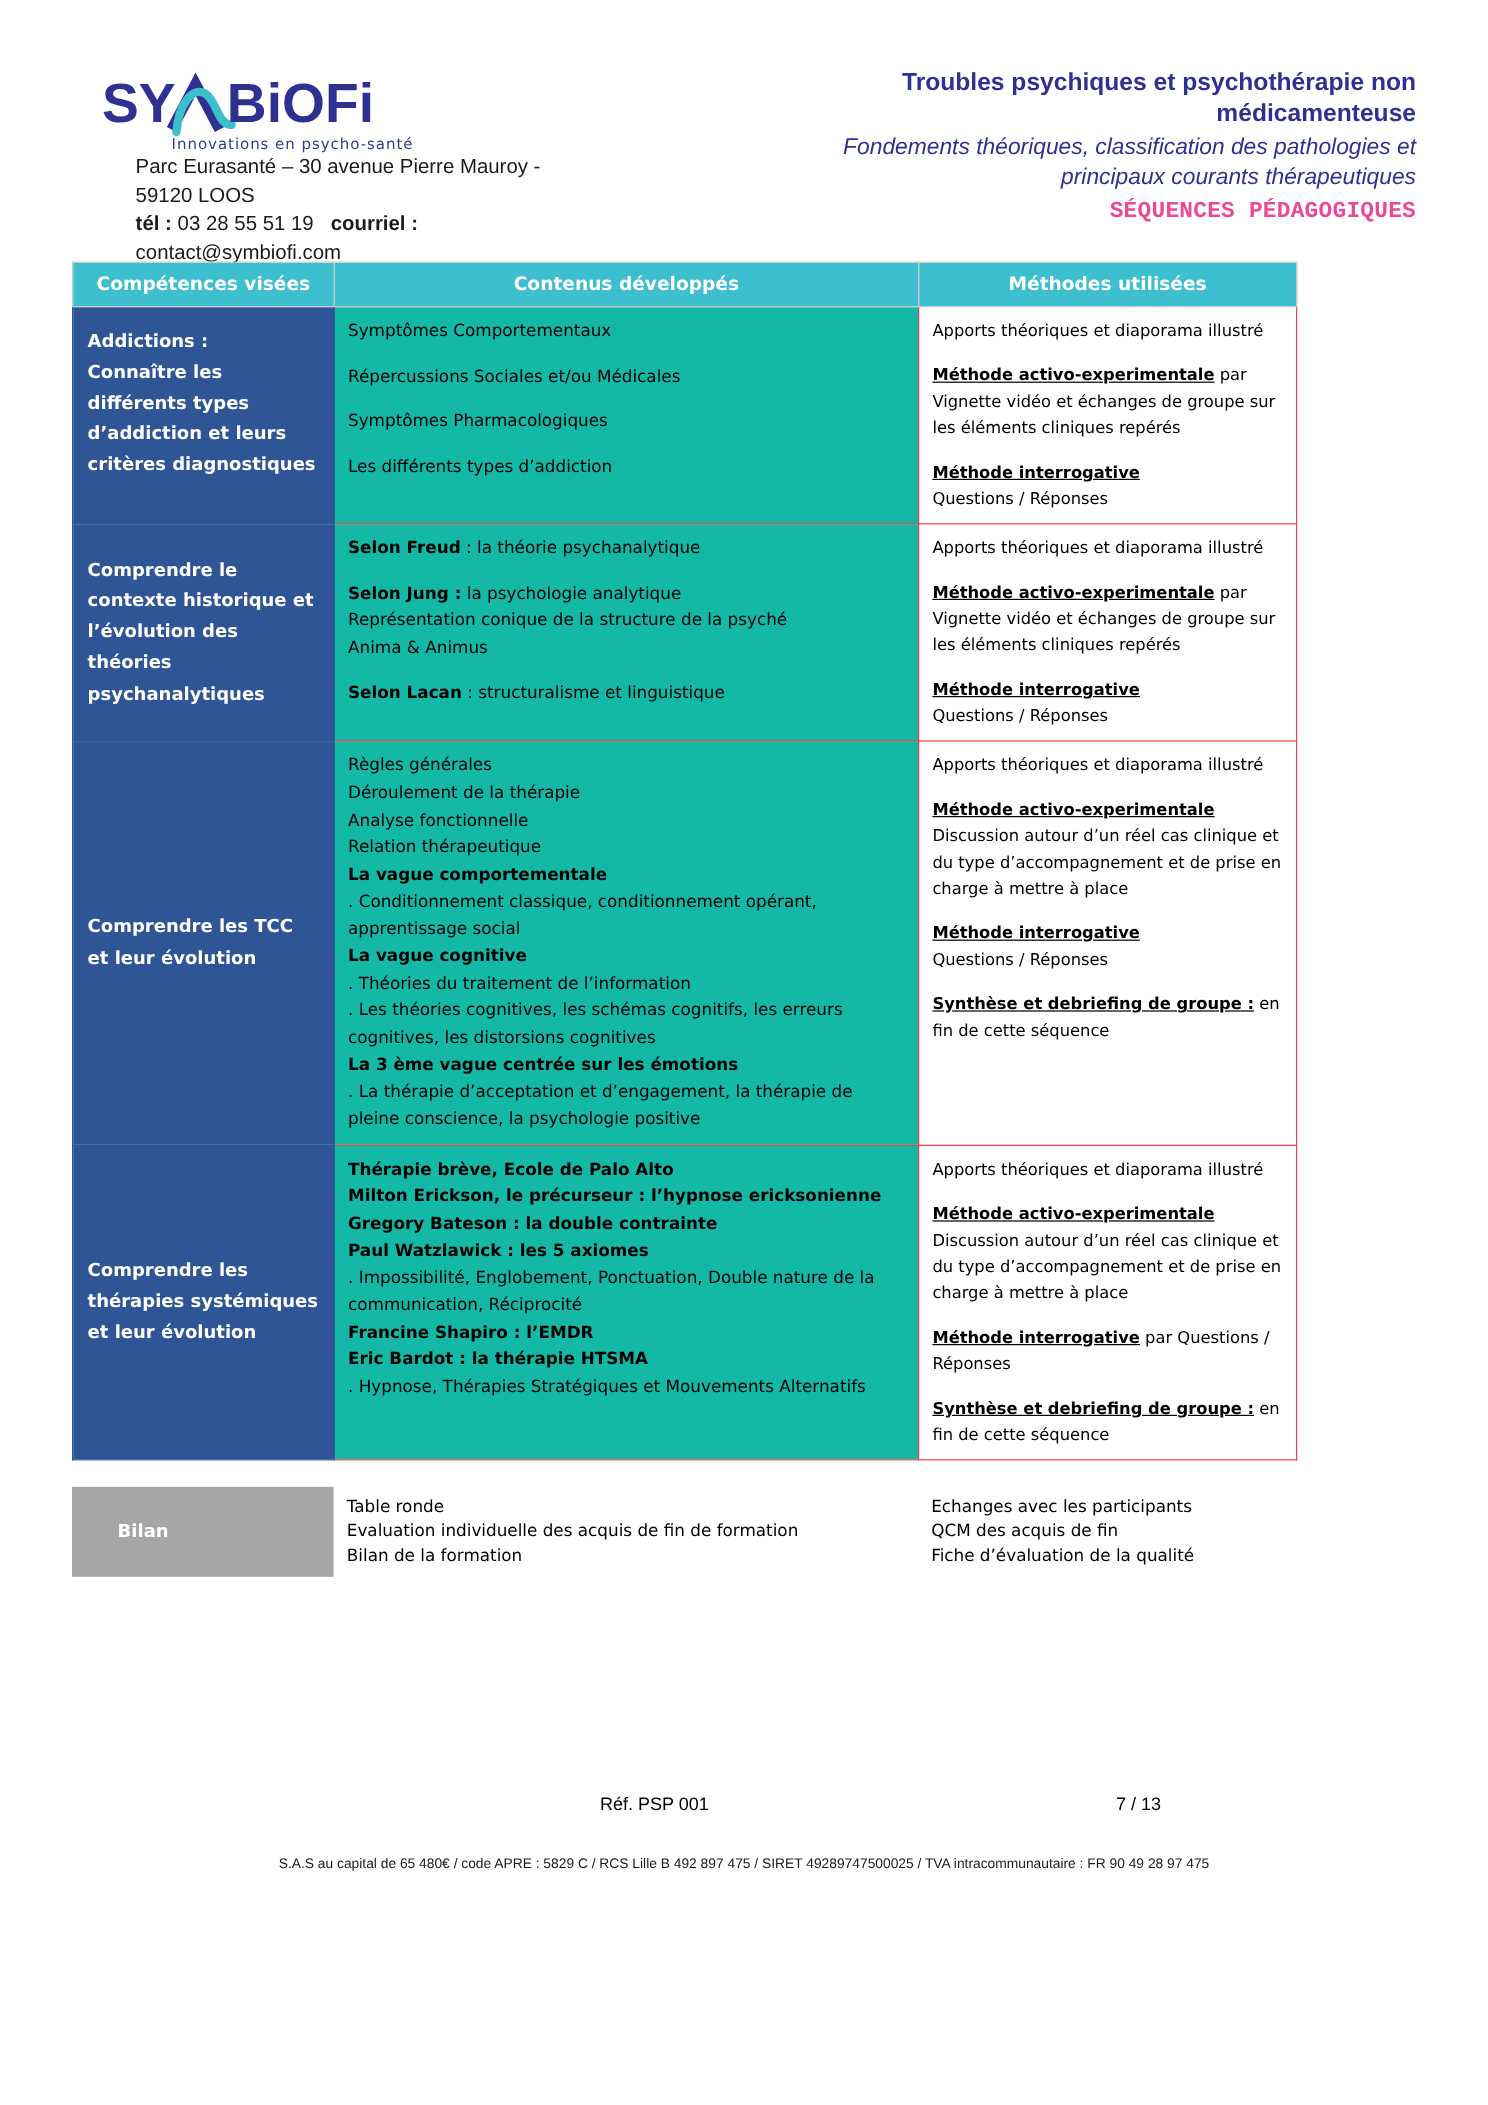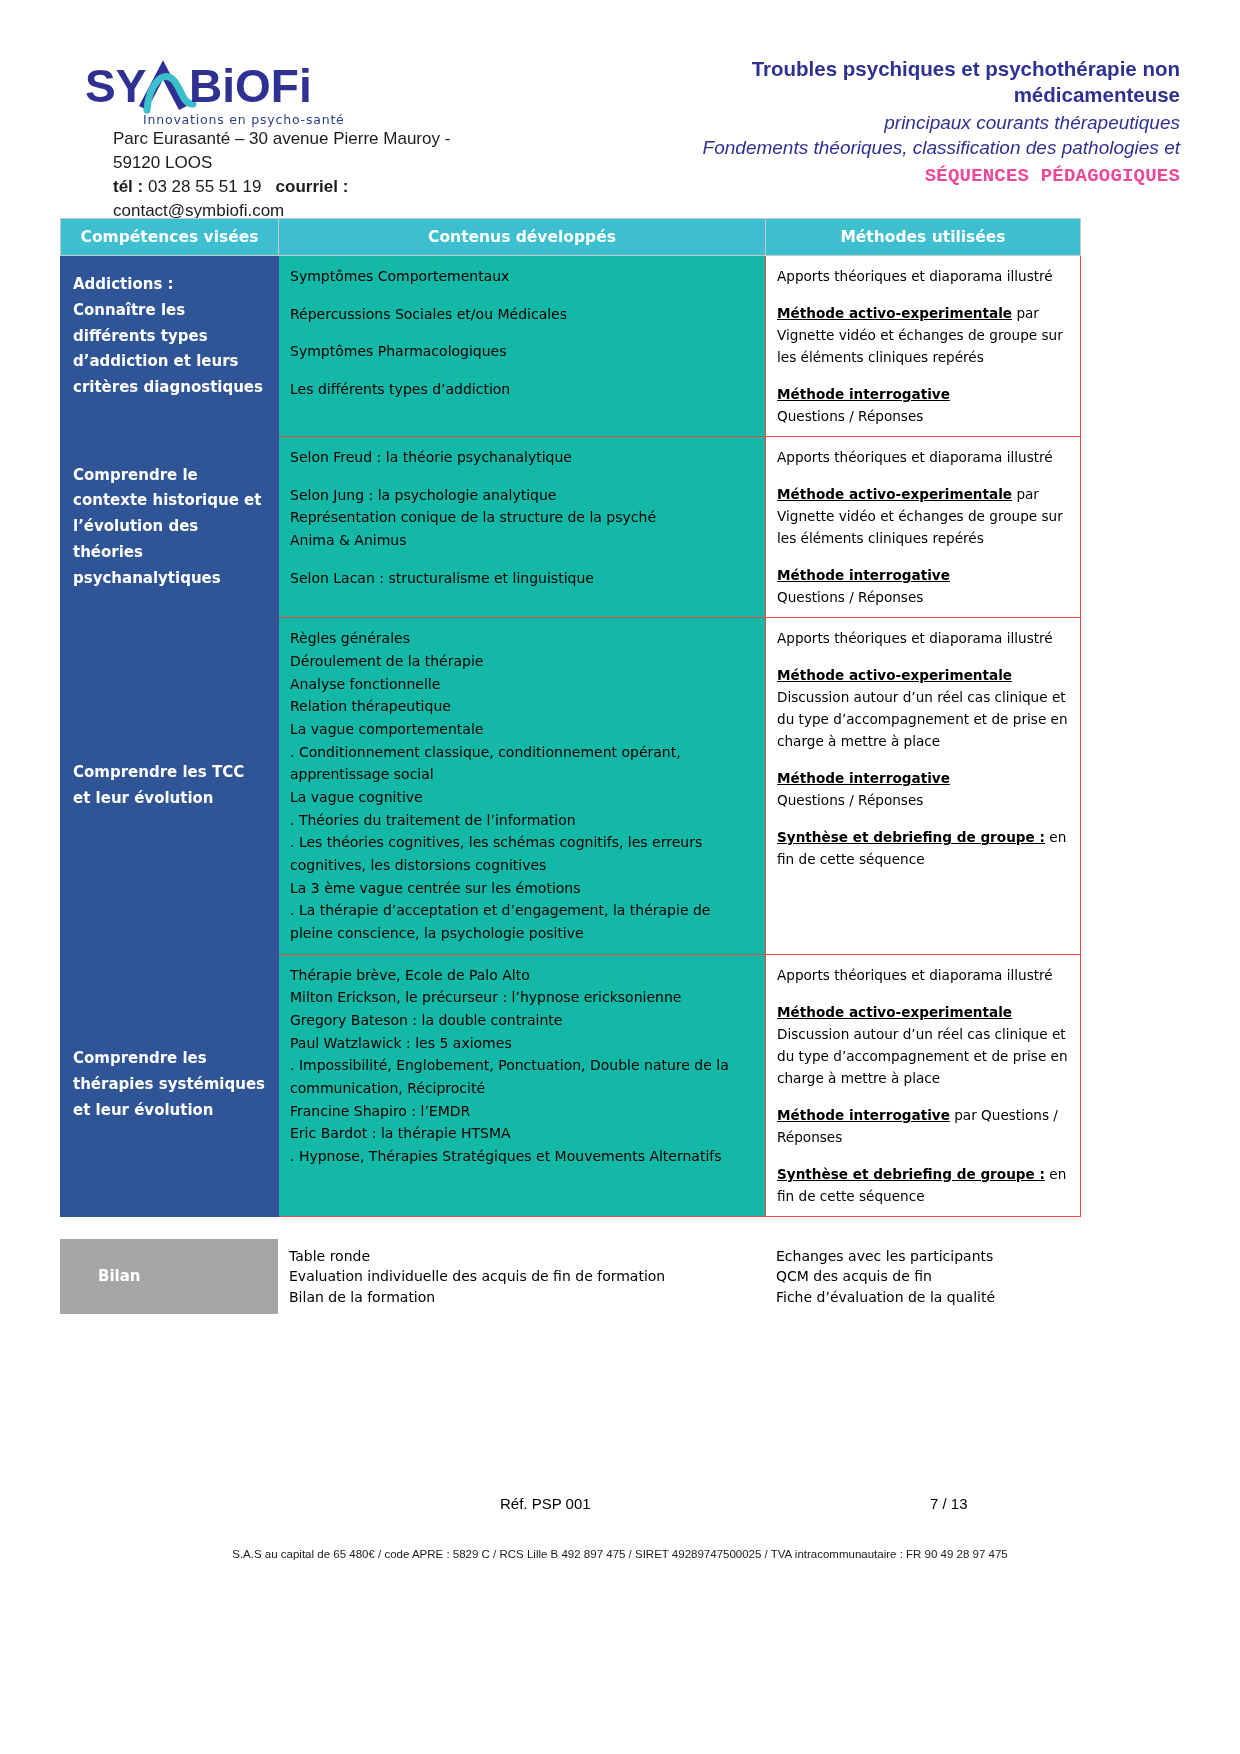--- a/index.html
+++ b/index.html
@@ -91,21 +91,21 @@
     vertical-align:middle;
     padding:10px 12px;
     border-color:#2f5596;
   }
   td.comp.vtop { vertical-align:top; padding-top:16px; }
   td.cont { background:#14b8a6; }
   td.meth { background:#ffffff; font-size:13.6px; line-height:1.62; }
 
   .ln { display:block; }
   .ln.sp { margin-top:15px; }
-  .b { font-weight:normal;text-align:center; }
+  .b { font-weight:bold;text-align:center; }
   .u { font-weight:bold; text-decoration:underline; }
 
   
   .bilan {
     position:absolute; left:60px; width:1020px;
     border-collapse:collapse; table-layout:fixed;
   }
   .bilan col.c1 { width:218px; }
   .bilan col.c2 { width:487px; }
   .bilan col.c3 { width:315px; }
@@ -170,22 +170,22 @@
         <div class="web">www.symbiofi.com</div>
       </div>
     </div>
 
     <div class="title-block">
       <div class="t-main">
         <div>Troubles psychiques et psychothérapie non</div>
         <div>médicamenteuse</div>
       </div>
       <div class="t-sub">
+        <div>Fondements théoriques, classification des pathologies et</div>
         <div>principaux courants thérapeutiques</div>
-        <div>Fondements théoriques, classification des pathologies et</div>
       </div>
       <div class="t-seq">SÉQUENCES PÉDAGOGIQUES</div>
     </div>
   </div>
 
   <table class="tbl">
     <colgroup>
         <col class="c1">
         <col class="c2">
         <col class="c3">

